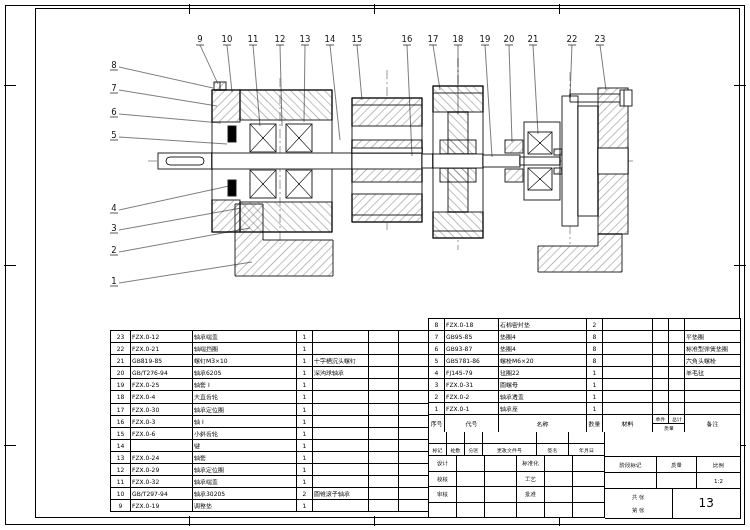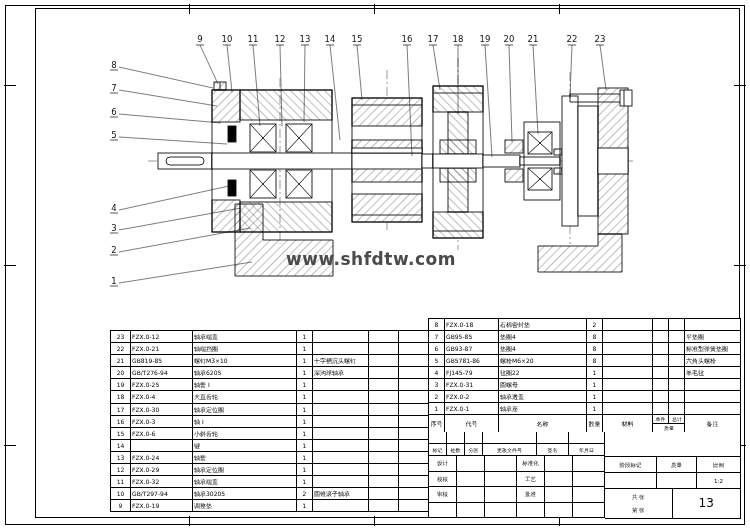--- a/index.html
+++ b/index.html
@@ -245,21 +245,20 @@
         <line x1="19" y1="202" x2="141" y2="180" stroke="#111" stroke-width="0.55"></line>
         <text x="14" y="225" text-anchor="middle" font-size="8.5" fill="#111">2</text>
         <line x1="10" y1="227" x2="18" y2="227" stroke="#111" stroke-width="0.7"></line>
         <line x1="19" y1="224" x2="150" y2="200" stroke="#111" stroke-width="0.55"></line>
         <text x="14" y="256" text-anchor="middle" font-size="8.5" fill="#111">1</text>
         <line x1="10" y1="258" x2="18" y2="258" stroke="#111" stroke-width="0.7"></line>
         <line x1="19" y1="255" x2="152" y2="234" stroke="#111" stroke-width="0.55"></line>
       </g>
   </svg>
 
-  <div class="watermark">www.shfdtw.com</div>
 
   <div class="tbl bl" style="left:110px;top:330px;width:318px;">
 
       <div class="row">
         <div class="c">23</div>
         <div class="c l">FZX.0-12</div>
         <div class="c l">轴承端盖</div>
         <div class="c">1</div>
         <div class="c l"></div>
         <div class="c"></div>

